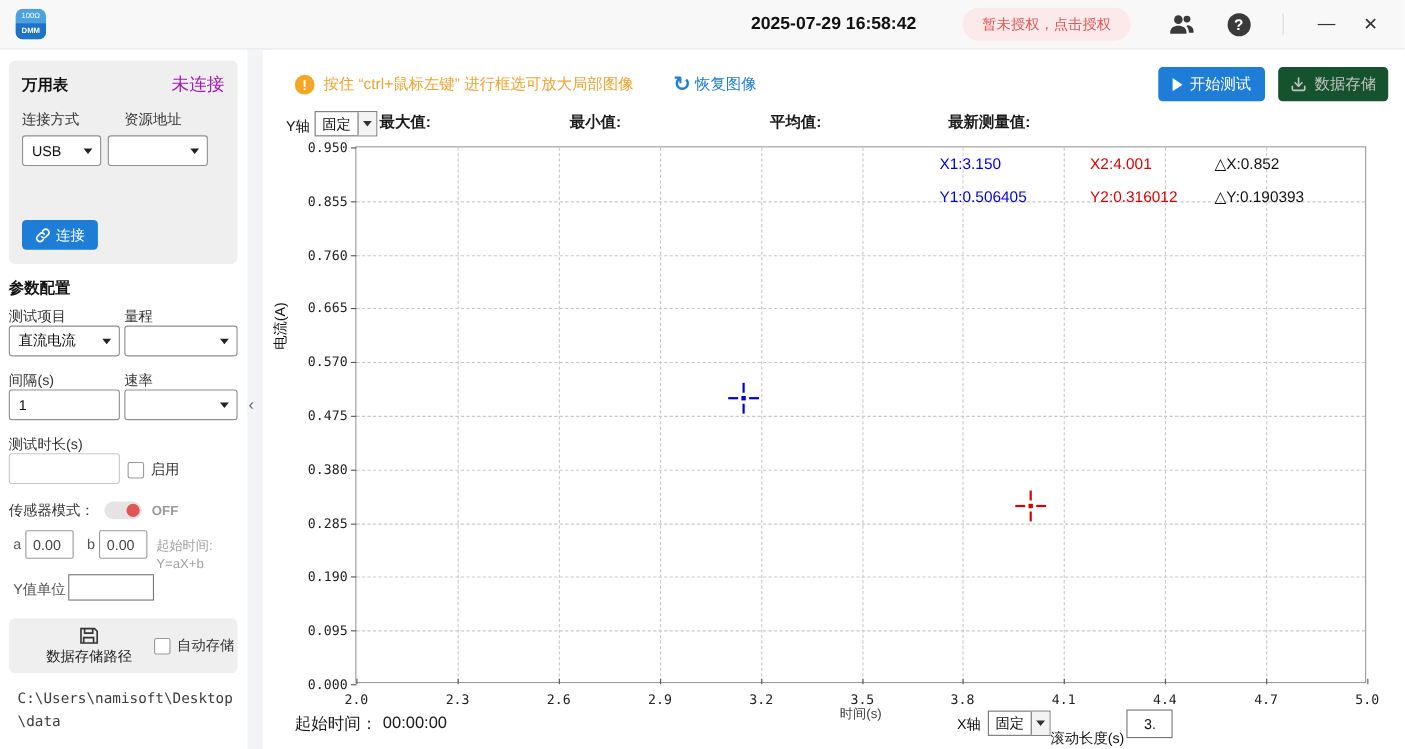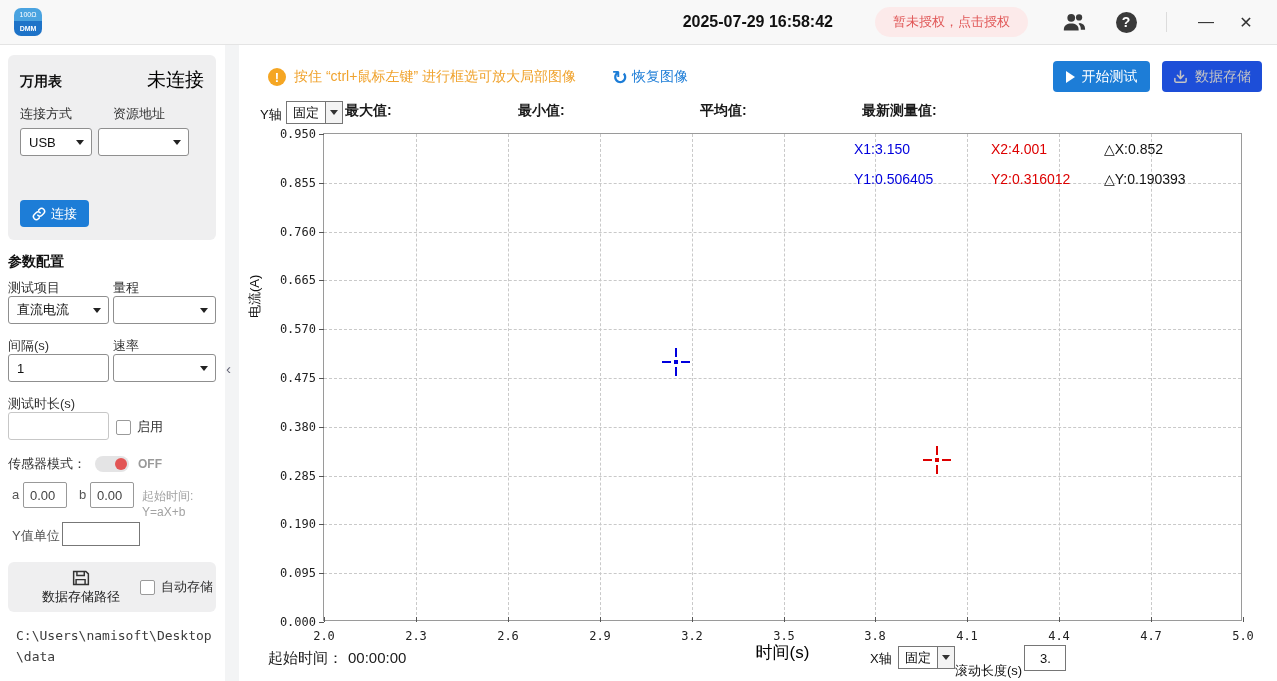--- a/index.html
+++ b/index.html
@@ -19,21 +19,21 @@
   .help-circle { width:21px; height:21px; border-radius:50%; background:#3a3a3a; color:#fff; font-size:14px; font-weight:bold; display:flex; align-items:center; justify-content:center; }
   .tb-divider { width:1px; height:20px; background:#dcdcdc; margin-right:24px; }
   .win-btn { font-size:16px; color:#333; width:30px; height:30px; display:flex; align-items:center; justify-content:center; cursor:pointer; margin-right:10px; }
 
   
   .sidebar { position:absolute; left:0; top:45px; width:225px; bottom:0; background:#fff; }
   .panel { position:absolute; left:8px; width:208px; background:#efeff0; border-radius:6px; }
   .panel1 { top:10px; height:185px; padding:12px; }
   .p1-head { display:flex; justify-content:space-between; align-items:baseline; }
   .p1-title { font-size:14px; font-weight:bold; color:#111; }
-  .p1-status { font-size:19px; color:#000000;margin-left:32px; }
+  .p1-status { font-size:16px; color:#a21caf;margin-left:32px; }
   .lbl { font-size:13px; color:#333; }
   .row-labels { display:flex; margin-top:12px; }
   .row-combos { display:flex; margin-top:5px; }
   .combo { position:relative; height:28px; background:#fff; border:1px solid #8f8f8f; border-radius:3px; display:flex; align-items:center; padding:0 20px 0 8px; font-size:13px; color:#111; cursor:pointer; }
   .tri { position:absolute; right:7px; top:50%; margin-top:-2px; width:0; height:0; border-left:4.5px solid transparent; border-right:4.5px solid transparent; border-top:5px solid #222; }
   .connect-btn { position:absolute; left:12px; top:145px; height:27px; padding:0 12px; background:#1d7dd7; border:none; border-radius:4px; color:#fff; font-size:13px; display:flex; align-items:center; gap:5px; cursor:pointer; }
   .section-title { position:absolute; left:8px; font-size:14px; font-weight:bold; color:#111; }
   .fld-label { position:absolute; font-size:13px; color:#333; }
   .fld { position:absolute; height:28px; background:#fff; border:1px solid #8f8f8f; border-radius:3px; font-size:13px; color:#111; padding:0 8px; font-family:inherit; }
   .checkbox { width:15px; height:15px; background:#fff; border:1.5px solid #9a9a9a; border-radius:2px; display:inline-block; cursor:pointer; flex-shrink:0; }
@@ -51,41 +51,41 @@
 
   
   .main { position:absolute; left:248px; top:45px; width:1029px; bottom:0; background:#fff; }
   .hint-row { position:absolute; left:20px; top:17px; height:30px; display:flex; align-items:center; }
   .warn-circle { width:18px; height:18px; border-radius:50%; background:#f5a623; color:#fff; font-size:13px; font-weight:bold; display:flex; align-items:center; justify-content:center; margin-right:8px; flex-shrink:0; }
   .hint-text { font-size:14px; color:#f0a32e; }
   .restore { display:flex; align-items:center; margin-left:36px; cursor:pointer; }
   .restore-icon { font-size:19px; font-weight:bold; color:#1d7dd7; margin-right:4px; line-height:1; }
   .restore-text { font-size:14px; color:#1d7dd7; }
   .btn-start { position:absolute; left:805px; top:16px; width:97px; height:31px; background:#1d7dd7; border:none; border-radius:4px; color:#fff; font-size:14px; display:flex; align-items:center; justify-content:center; gap:7px; cursor:pointer; }
-  .btn-save { position:absolute; left:914px; top:16px; width:100px; height:31px; background:#1d4ed8; border:none; border-radius:4px; color:#c4c4c4; font-size:14px; display:flex; align-items:center; justify-content:center; gap:7px; cursor:default; }
+  .btn-save { position:absolute; left:914px; top:16px; width:100px; height:31px; background:#14532d; border:none; border-radius:4px; color:#c4c4c4; font-size:14px; display:flex; align-items:center; justify-content:center; gap:7px; cursor:default; }
   .play-tri { width:0; height:0; border-top:6px solid transparent; border-bottom:6px solid transparent; border-left:9px solid #fff; }
 
   .stats-row { position:absolute; left:0; top:55px; width:1029px; height:24px; }
   .stats-row .slabel { position:absolute; font-size:14px; font-weight:600; color:#1a1a1a; top:2px; }
   .axis-lbl { position:absolute; font-size:13px; color:#111; }
   .wincombo { position:absolute; height:23px; border:1px solid #767676; background:#fff; display:flex; cursor:pointer; }
   .wincombo .wc-val { font-size:13px; color:#111; display:flex; align-items:center; padding:0 6px; }
   .wincombo .wc-arrow { width:17px; border-left:1px solid #767676; background:#f3f3f3; display:flex; align-items:center; justify-content:center; }
   .wincombo .wc-arrow .tri2 { width:0; height:0; border-left:4px solid transparent; border-right:4px solid transparent; border-top:5px solid #333; }
 
   
   #plot { position:absolute; left:75px; top:88px; width:919px; height:488px; border:1px solid #9a9a9a; background:#fff; }
   .grid-h { position:absolute; left:0; width:100%; height:0; border-top:1px dashed #c9c9c9; }
   .grid-v { position:absolute; top:0; height:100%; width:0; border-left:1px dashed #c9c9c9; }
   .ytick-lbl { position:absolute; left:-64px; width:56px; text-align:right; font-family:"DejaVu Sans Mono",monospace; font-size:12px; color:#222; }
   .ytick-mark { position:absolute; left:-5px; width:5px; height:1px; background:#555; }
   .xtick-lbl { position:absolute; width:44px; text-align:center; font-family:"DejaVu Sans Mono",monospace; font-size:12px; color:#222; }
   .xtick-mark { position:absolute; width:1px; height:5px; background:#555; }
   .y-axis-title { position:absolute; left:-2px; top:273px; font-size:13px; color:#111; transform:rotate(-90deg); transform-origin:left top; white-space:nowrap; }
-  .x-axis-title { position:absolute; left:0; top:596px; width:1069px; text-align:center; font-size:17px; color:#000000; }
+  .x-axis-title { position:absolute; left:0; top:596px; width:1069px; text-align:center; font-size:12px; color:#404040; }
   .x-axis-title-wrap { left:75px; width:919px; }
   .crosshair { position:absolute; width:28px; height:28px; transform:translate(-50%,-50%); cursor:move; }
   .ch-seg { position:absolute; }
   .readout { position:absolute; font-size:14px; white-space:nowrap; }
 
   .footer-row { position:absolute; left:0; top:600px; width:1029px; height:30px; }
   .start-time-lbl { position:absolute; left:20px; top:4px; font-size:15px; color:#1a1a1a; }
   .start-time-val { position:absolute; left:100px; top:4px; font-size:15px; color:#1a1a1a; }
   .scroll-input { position:absolute; left:776px; top:0px; width:42px; height:26px; border:1px solid #767676; background:#fff; font-size:13px; color:#111; padding:0 15px; font-family:inherit; }
 </style>

